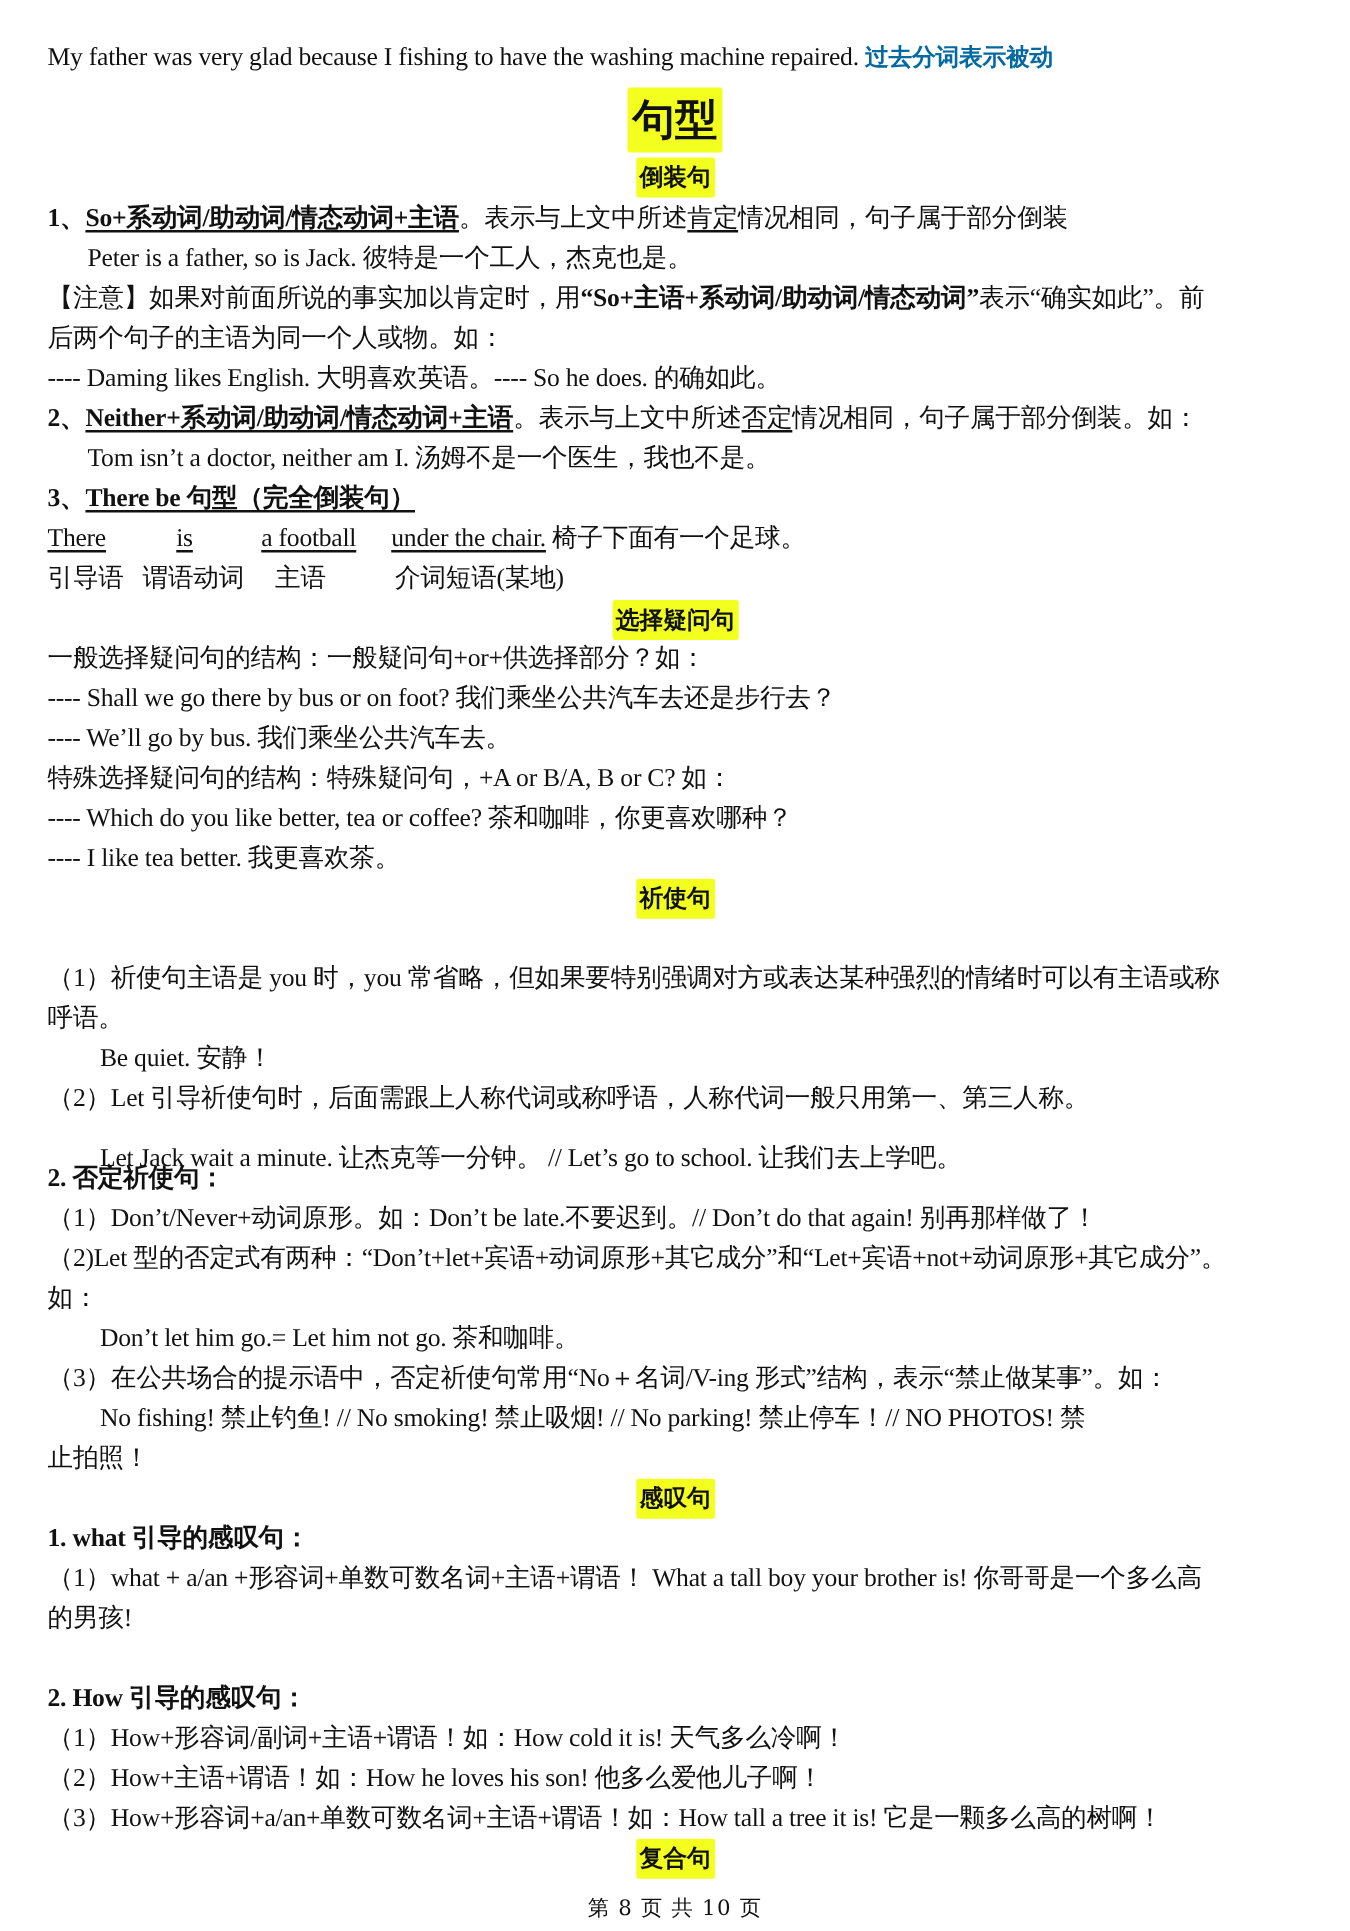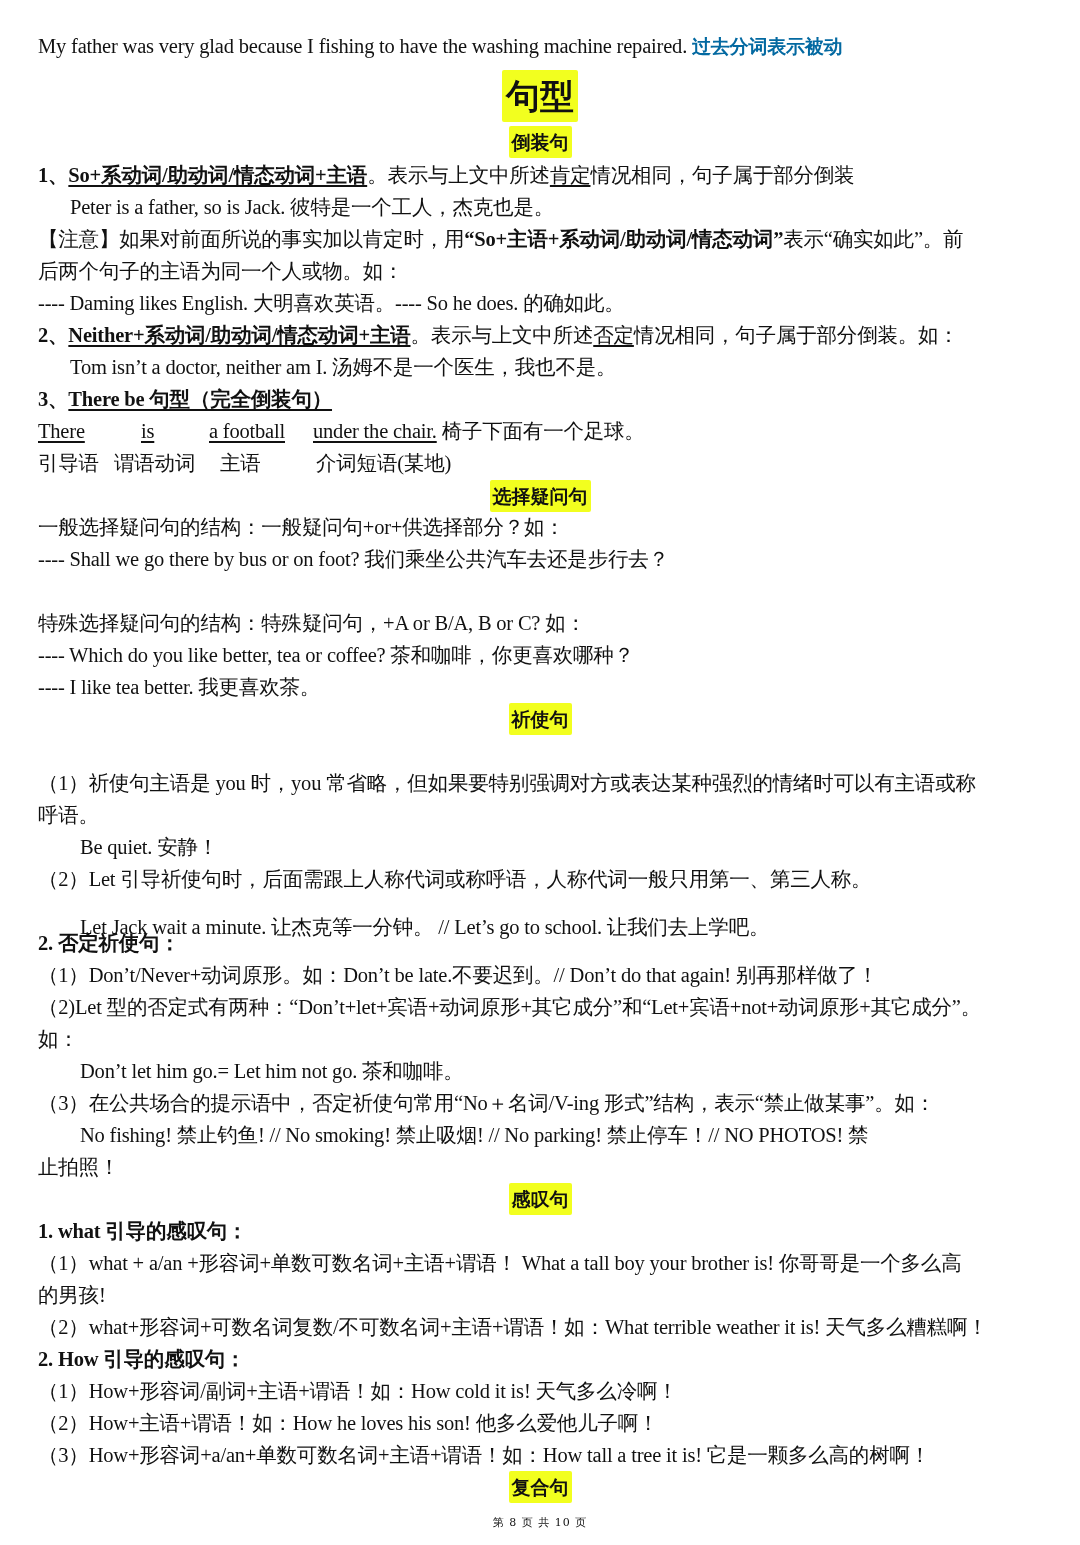--- a/index.html
+++ b/index.html
@@ -22,21 +22,21 @@
   .center-h {
     position: absolute; left: 0; right: 0; text-align: center;
   }
   .hl {
     display: inline-block; background: #f2ff1f; font-weight: bold;
     font-family: "DejaVu Sans", sans-serif; color: #111;
     padding: 2px 3px; border-radius: 2px;
   }
   .hl-big { font-size: 34px; line-height: 48px; padding: 2px 4px; }
   .hl-sm { font-size: 19px; line-height: 28px; }
-  .footer { font-size: 11px; font-family: "DejaVu Serif", serif; letter-spacing: 1px; }
+  .footer { font-size: 17px; font-family: "DejaVu Serif", serif; letter-spacing: 1px; }
 </style>
 </head>
 <body>
 
 <div class="page">
 
   <div class="line" style="top:30px;">
     <span>My father was very glad because I fishing to have the washing machine repaired.</span>
     <span class="red">过去分词表示被动</span>
   </div>
@@ -74,20 +74,21 @@
   </div>
   <div class="line" style="top:447px;">
     <span style="display:inline-block;width:76px;">引导语</span><span style="display:inline-block;width:106px;">谓语动词</span><span style="display:inline-block;width:96px;">主语</span><span>介词短语(某地)</span>
   </div>
 
   <div class="center-h" style="top:480px;">
     <span class="hl hl-sm">选择疑问句</span>
   </div>
   <div class="line" style="top:511px;">一般选择疑问句的结构：一般疑问句+or+供选择部分？如：</div>
   <div class="line" style="top:543px;">---- Shall we go there by bus or on foot?  我们乘坐公共汽车去还是步行去？</div>
+  <div class="line" style="top:575px;">---- We’ll go by bus.  我们乘坐公共汽车去。</div>
   <div class="line" style="top:607px;">特殊选择疑问句的结构：特殊疑问句，+A or B/A, B or C?  如：</div>
   <div class="line" style="top:639px;">---- Which do you like better, tea or coffee?  茶和咖啡，你更喜欢哪种？</div>
   <div class="line" style="top:671px;">---- I like tea better.  我更喜欢茶。</div>
 
   <div class="center-h" style="top:703px;">
     <span class="hl hl-sm">祈使句</span>
   </div>
   <div class="line" style="top:767px;">（1）祈使句主语是 you 时，you 常省略，但如果要特别强调对方或表达某种强烈的情绪时可以有主语或称</div>
   <div class="line" style="top:799px;">呼语。</div>
   <div class="line ind3" style="top:831px;">Be quiet.  安静！</div>
@@ -101,21 +102,20 @@
   <div class="line" style="top:1087px;">（3）在公共场合的提示语中，否定祈使句常用“No＋名词/V-ing 形式”结构，表示“禁止做某事”。如：</div>
   <div class="line ind3" style="top:1119px;">No fishing!  禁止钓鱼!   //    No smoking!  禁止吸烟!    //    No parking!  禁止停车！//    NO PHOTOS!  禁</div>
   <div class="line" style="top:1151px;">止拍照！</div>
 
   <div class="center-h" style="top:1183px;">
     <span class="hl hl-sm">感叹句</span>
   </div>
   <div class="line b" style="top:1215px;">1. what 引导的感叹句：</div>
   <div class="line" style="top:1247px;">（1）what + a/an +形容词+单数可数名词+主语+谓语！ What a tall boy your brother is!  你哥哥是一个多么高</div>
   <div class="line" style="top:1279px;">的男孩!</div>
-  <div class="line" style="top:1311px;">（2）what+形容词+可数名词复数/不可数名词+主语+谓语！如：What terrible weather it is!  天气多么糟糕啊！</div>
   <div class="line b" style="top:1343px;">2. How 引导的感叹句：</div>
   <div class="line" style="top:1375px;">（1）How+形容词/副词+主语+谓语！如：How cold it is!  天气多么冷啊！</div>
   <div class="line" style="top:1407px;">（2）How+主语+谓语！如：How he loves his son!  他多么爱他儿子啊！</div>
   <div class="line" style="top:1439px;">（3）How+形容词+a/an+单数可数名词+主语+谓语！如：How tall a tree it is!   它是一颗多么高的树啊！</div>
 
   <div class="center-h" style="top:1471px;">
     <span class="hl hl-sm">复合句</span>
   </div>
 
   <div class="center-h footer" style="top:1515px;">第 8 页 共 10 页</div>

